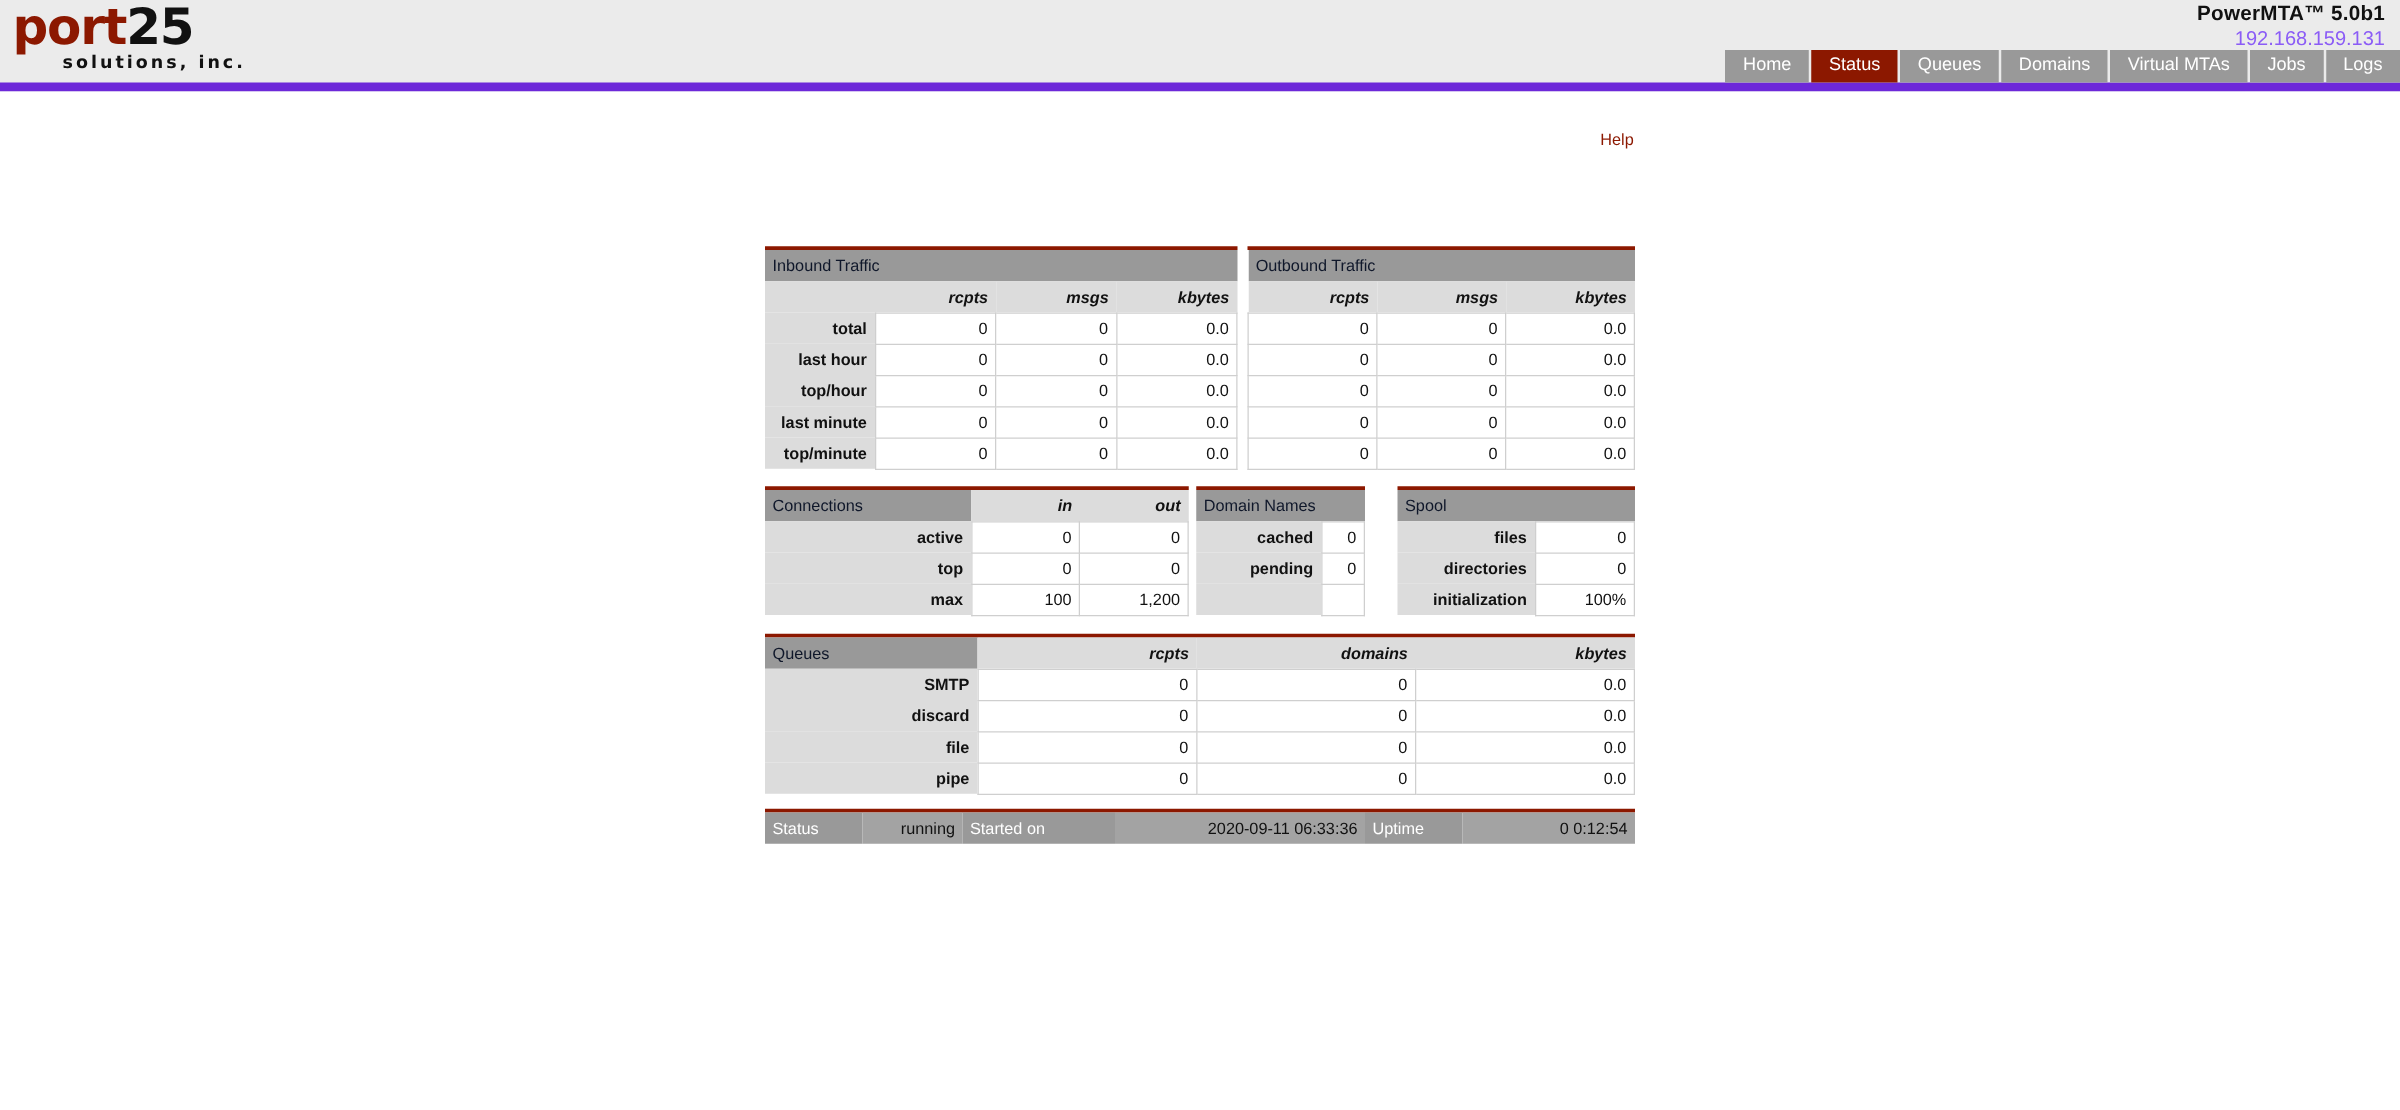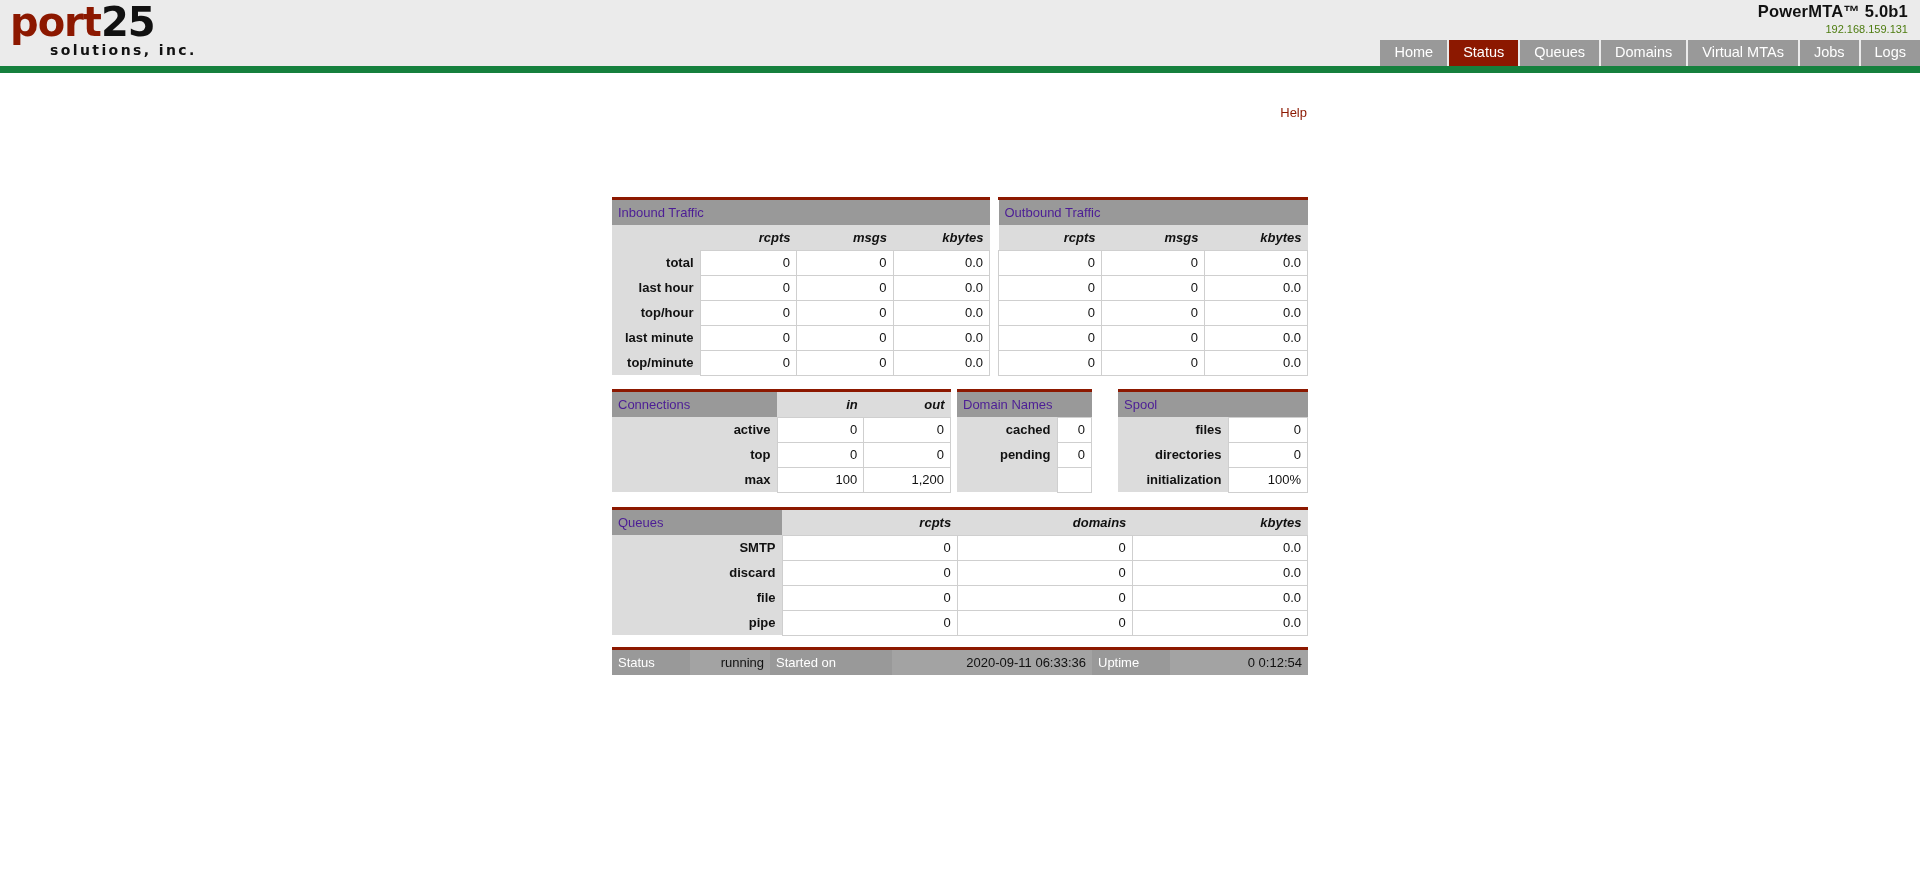--- a/index.html
+++ b/index.html
@@ -9,21 +9,21 @@
     background: #ffffff;
     font-family: "Liberation Sans", sans-serif;
     overflow: hidden;
   }
 
   
   .page-header {
     position: relative;
     height: 73px;
     background: #ebebeb;
-    border-bottom: 7px solid #15803d;
+    border-bottom: 7px solid #6d28d9;
   }
   .logo {
     position: absolute;
     left: 10px; top: 2px;
     line-height: 1;
     user-select: none;
   }
   .logo-main {
     font-family: "DejaVu Sans", sans-serif;
     font-size: 40px;
@@ -46,22 +46,22 @@
     right: 12px; top: 2px;
     text-align: right;
   }
   .brand-title {
     font-size: 16.5px;
     font-weight: bold;
     color: #111111;
     letter-spacing: 0.2px;
   }
   .brand-ip {
-    font-size: 11px;
-    color: #4d7c0f;
+    font-size: 16px;
+    color: #8b5cf6;
     margin-top: 2px;
   }
 
   
   .navbar {
     position: absolute;
     left: 0; right: 0; bottom: 0;
     display: flex;
     justify-content: flex-end;
     align-items: flex-end;
@@ -116,21 +116,21 @@
     table-layout: fixed;
     width: 100%;
   }
   table.grid td, table.grid th {
     font-size: 13px;
     height: 25px;
     padding: 0 6px;
   }
   .cap {
     background: #999999;
-    color: #4c1d95;
+    color: #0f172a;
     font-size: 15.5px;
     font-weight: normal;
     text-align: left;
     height: 25px;
     padding: 1px 6px 3px 6px;
     white-space: nowrap;
   }
   .colhead {
     background: #dcdcdc;
     color: #111111;

